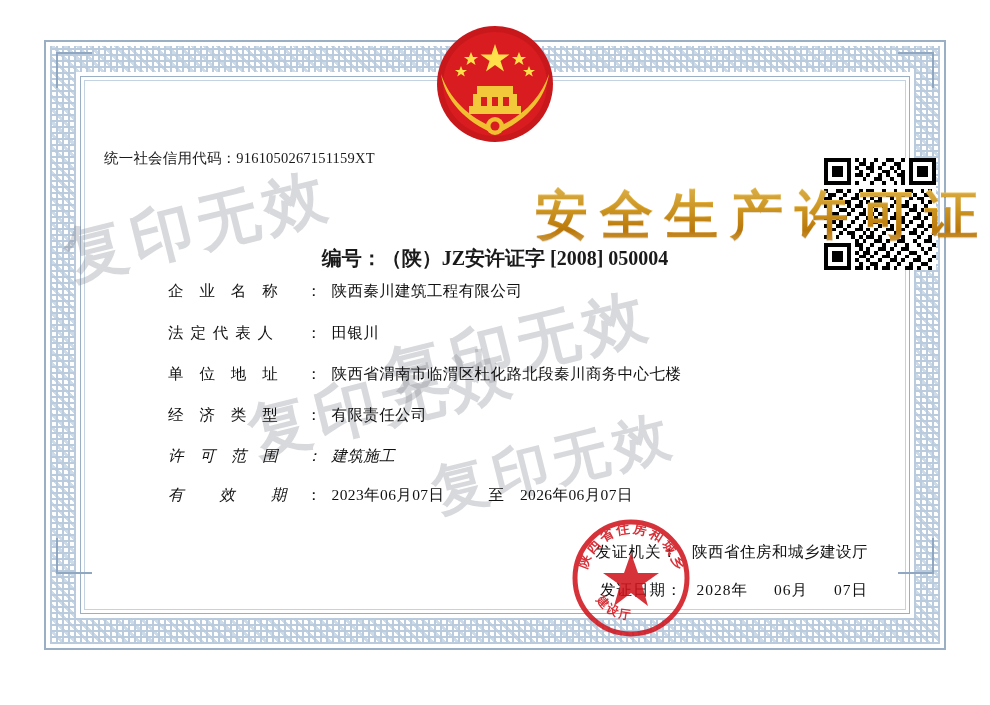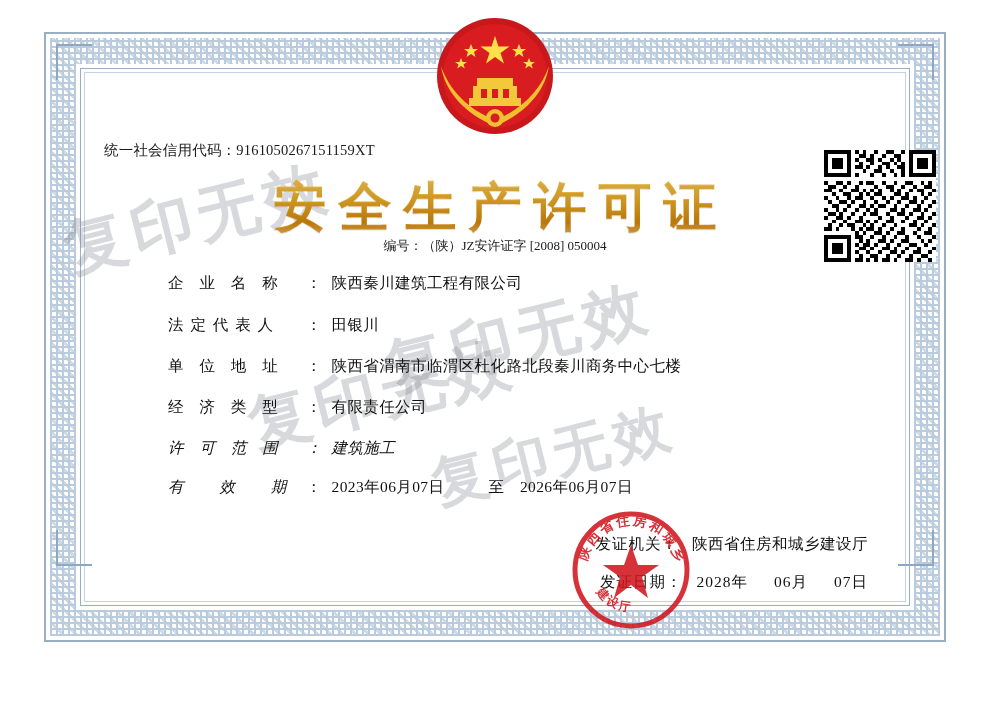--- a/index.html
+++ b/index.html
@@ -11,21 +11,21 @@
     width: 990px;
     height: 705px;
     position: relative;
     font-family: "Liberation Serif", "DejaVu Serif", serif;
     overflow: hidden;
   }
 
   
   #certificate {
     position: absolute;
-    left: 0; top: 0;
+    left: 0; top: 8px;
     width: 990px; height: 610px;
     background: #ffffff;
   }
 
   .border-outer {
     position: absolute;
     left: 44px; top: 32px;
     width: 902px; height: 610px;
     border: 2px solid #9aaec4;
     box-sizing: border-box;
@@ -92,43 +92,44 @@
     color: #1a1a1a;
     letter-spacing: 0.2px;
     white-space: nowrap;
     z-index: 5;
   }
 
   .main-title {
     position: absolute;
     left: 0; right: 0;
     top: 172px;
-    text-align: center;
+    text-align: right;
     font-family: "DejaVu Serif", "Liberation Serif", serif;
     font-weight: bold;
     font-size: 53px;
     letter-spacing: 12px;
     padding-left: 12px;
     color: #d79b18;
     background: linear-gradient(180deg, #f3cf6c 0%, #e0a92c 38%, #c8820d 70%, #efd08a 100%);
     -webkit-background-clip: text;
     background-clip: text;
     -webkit-text-fill-color: transparent;
     text-shadow: 0 1px 0 rgba(120,70,0,0.18);
     z-index: 5;
   }
 
   .cert-number {
     position: absolute;
     left: 0; right: 0;
     top: 237px;
     text-align: center;
-    font-size: 13px;
+    font-size: 20px;
     color: #1a1a1a;
     z-index: 5;
+    font-weight: bold;
   }
 
   .field-row {
     position: absolute;
     left: 160px;
     font-size: 15.5px;
     color: #111;
     white-space: nowrap;
     z-index: 5;
     margin-left: 8px;

